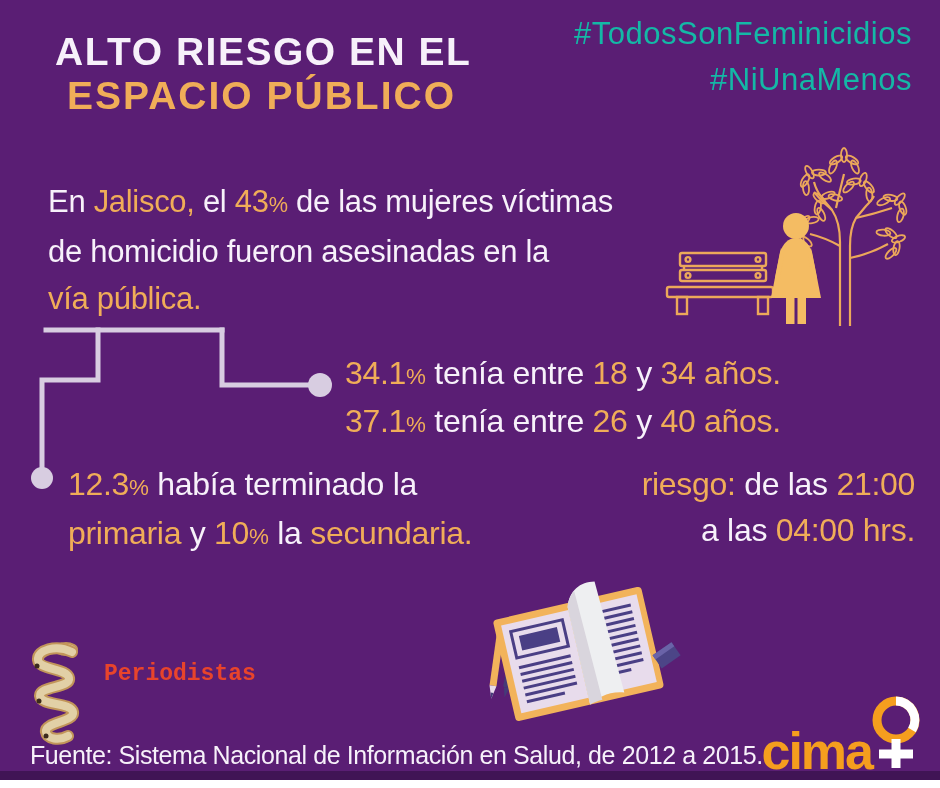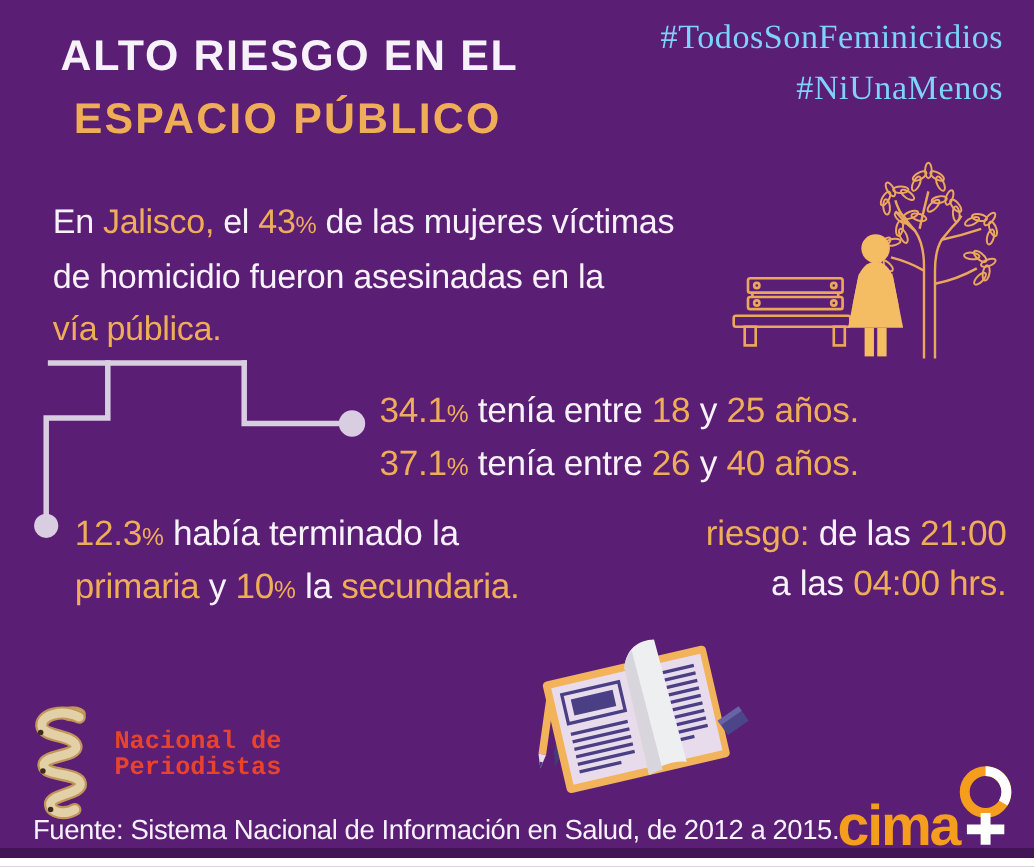--- a/index.html
+++ b/index.html
@@ -8,24 +8,24 @@
     background:var(--background,#5a1e74);
     font-family:"Liberation Sans", sans-serif;
   }
   .w { color:var(--white,#f7f1fa); }
   .a { color:var(--accent,#f0ad58); }
   .pct { font-size:0.7em; }
   .line { margin:0; }
 
   .title { position:absolute; left:55px; top:30px; font-weight:bold; }
   .title-line1 { font-size:39px; letter-spacing:1.5px; color:var(--white,#f7f1fa); }
-  .title-line2 { font-size:39px; letter-spacing:2px; color:var(--accent,#f0ad58); margin-top:13px; padding-left:12px; }
+  .title-line2 { font-size:39px; letter-spacing:2px; color:var(--accent,#f0ad58); padding-left:12px; }
 
   .hashtags { position:absolute; top:11px; right:28px; text-align:right;
-    font-size:31px; line-height:46px; color:#7dd3fc; letter-spacing:0.5px;font-family:Liberation Serif, serif; }
+    font-size:31px; line-height:46px; color:#14b8a6; letter-spacing:0.5px; }
 
   .intro { position:absolute; left:48px; top:178px; font-size:31px; line-height:47px; letter-spacing:-0.3px; }
 
   .park-illustration { position:absolute; left:650px; top:146px; }
   .connector { position:absolute; left:28px; top:318px; }
 
   .ages { position:absolute; left:345px; top:351px; font-size:32px; line-height:45px; letter-spacing:-0.3px; }
   .education { position:absolute; left:68px; top:462px; font-size:32px; line-height:45.5px; letter-spacing:-0.3px; }
   .schedule { position:absolute; right:25px; top:462px; text-align:right; font-size:32px; line-height:45.5px; letter-spacing:-0.3px; }
 
@@ -120,21 +120,21 @@
     <g stroke="#d8cde1" stroke-width="5" fill="none" stroke-linecap="square">
       <path d="M18,12 L194,12"></path>
       <path d="M70,12 L70,62 L14,62 L14,155"></path>
       <path d="M194,12 L194,67 L288,67"></path>
     </g>
     <circle cx="14" cy="160" r="11" fill="#d8cde1"></circle>
     <circle cx="292" cy="67" r="12" fill="#d8cde1"></circle>
   </svg>
 
   <div class="ages">
-    <p class="line"><span class="a">34.1</span><span class="a pct">%</span><span class="w"> tenía entre </span><span class="a">18</span><span class="w"> y </span><span class="a">25 años.</span></p>
+    <p class="line"><span class="a">34.1</span><span class="a pct">%</span><span class="w"> tenía entre </span><span class="a">18</span><span class="w"> y </span><span class="a">34 años.</span></p>
     <p class="line"><span class="a">37.1</span><span class="a pct">%</span><span class="w"> tenía entre </span><span class="a">26</span><span class="w"> y </span><span class="a">40 años.</span></p>
   </div>
 
   <div class="education">
     <p class="line"><span class="a">12.3</span><span class="a pct">%</span><span class="w"> había terminado la</span></p>
     <p class="line"><span class="a">primaria</span><span class="w"> y </span><span class="a">10</span><span class="a pct">%</span><span class="w"> la </span><span class="a">secundaria.</span></p>
   </div>
 
   <div class="schedule">
     <p class="line"><span class="a">riesgo:</span><span class="w"> de las </span><span class="a">21:00</span></p>
@@ -144,21 +144,20 @@
   <div class="rnp">
     <svg width="70" height="106" viewBox="0 0 70 106">
       <ellipse cx="42" cy="9" rx="11" ry="6" fill="#e2d0a6" stroke="#c2955a" stroke-width="2"></ellipse>
       <path d="M48,12 C32,4 13,10 14,20 C15,30 43,28 45,38 C47,48 15,46 16,56 C17,66 47,62 49,72 C51,82 20,82 22,92 C23,99 35,101 44,96" fill="none" stroke="#c2955a" stroke-width="12" stroke-linecap="round"></path>
       <path d="M48,12 C32,4 13,10 14,20 C15,30 43,28 45,38 C47,48 15,46 16,56 C17,66 47,62 49,72 C51,82 20,82 22,92 C23,99 35,101 44,96" fill="none" stroke="#e2d0a6" stroke-width="8" stroke-linecap="round"></path>
       <circle cx="13" cy="26" r="2.5" fill="#3b2a1d"></circle>
       <circle cx="15" cy="61" r="2.5" fill="#3b2a1d"></circle>
       <circle cx="22" cy="96" r="2.5" fill="#3b2a1d"></circle>
     </svg>
     <div class="rnp-text">
-      <div>Nacional de</div>
       <div>Periodistas</div>
     </div>
   </div>
 
   <svg class="notebook-illustration" width="228" height="150" viewBox="0 0 228 150">
 
     <g transform="rotate(8 26 88)">
       <rect x="22" y="52" width="7" height="54" fill="#f2b35b"></rect>
       <path d="M22,106 L29,106 L25.5,119 Z" fill="#e8dcec"></path>
       <path d="M24,113 L27,113 L25.5,119 Z" fill="#453a78"></path>

